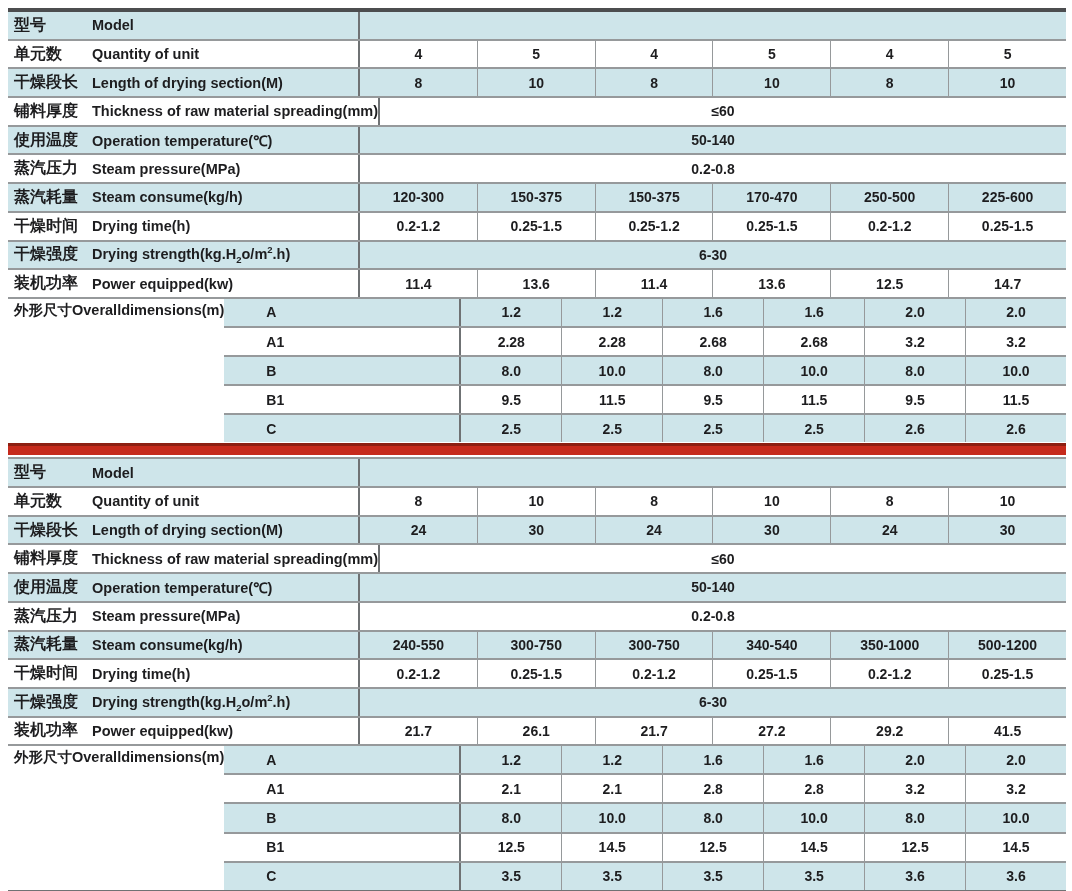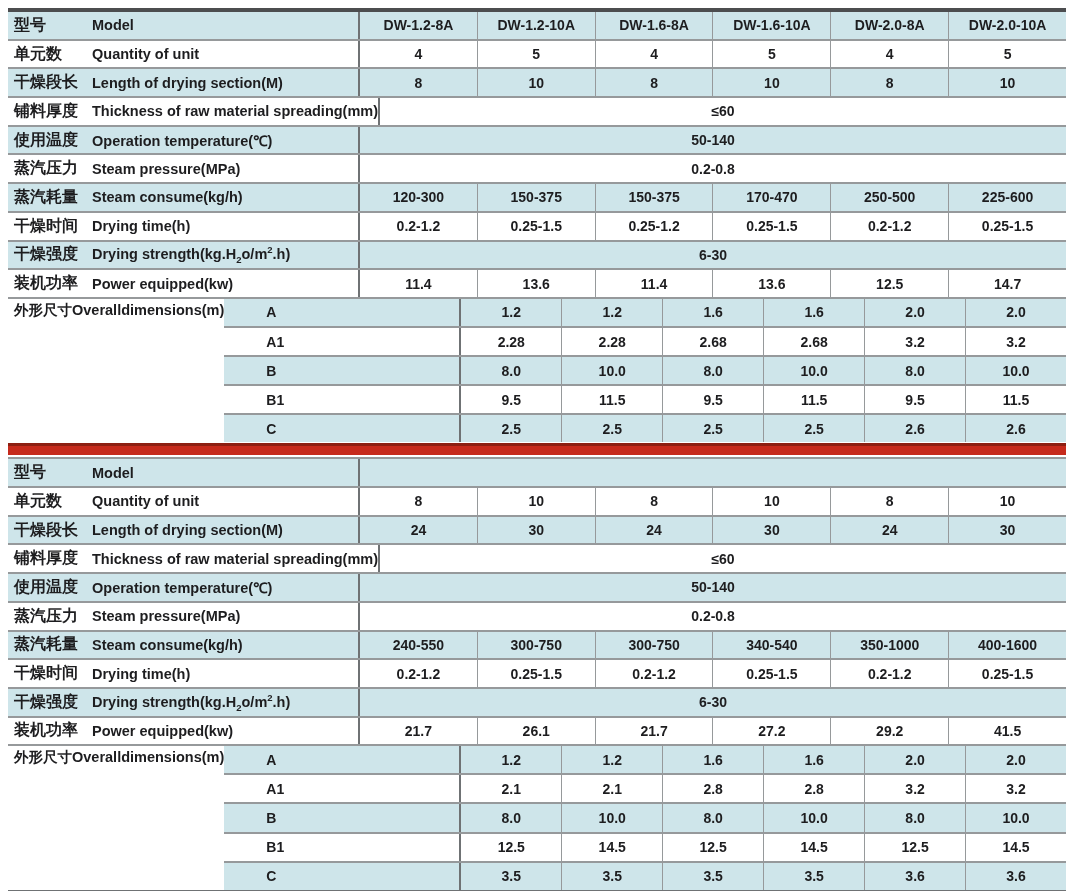--- a/index.html
+++ b/index.html
@@ -41,28 +41,20 @@
 </head>
 <body>
 
 <div class="sheet">
   <div class="spec-table first">
       <div class="row shade">
         <div class="label-cell">
           <span class="zh-label">型号</span>
           <span class="en-label">Model</span>
         </div>
-        <div class="data-area">
-          <div class="value-cell">DW-1.2-8A</div>
-          <div class="value-cell">DW-1.2-10A</div>
-          <div class="value-cell">DW-1.6-8A</div>
-          <div class="value-cell">DW-1.6-10A</div>
-          <div class="value-cell">DW-2.0-8A</div>
-          <div class="value-cell">DW-2.0-10A</div>
-        </div>
       </div>
       <div class="row">
         <div class="label-cell">
           <span class="zh-label">单元数</span>
           <span class="en-label">Quantity of unit</span>
         </div>
         <div class="data-area">
           <div class="value-cell">4</div>
           <div class="value-cell">5</div>
           <div class="value-cell">4</div>
@@ -295,21 +287,21 @@
         <div class="label-cell">
           <span class="zh-label">蒸汽耗量</span>
           <span class="en-label">Steam consume(kg/h)</span>
         </div>
         <div class="data-area">
           <div class="value-cell">240-550</div>
           <div class="value-cell">300-750</div>
           <div class="value-cell">300-750</div>
           <div class="value-cell">340-540</div>
           <div class="value-cell">350-1000</div>
-          <div class="value-cell">400-1600</div>
+          <div class="value-cell">500-1200</div>
         </div>
       </div>
       <div class="row">
         <div class="label-cell">
           <span class="zh-label">干燥时间</span>
           <span class="en-label">Drying time(h)</span>
         </div>
         <div class="data-area">
           <div class="value-cell">0.2-1.2</div>
           <div class="value-cell">0.25-1.5</div>

